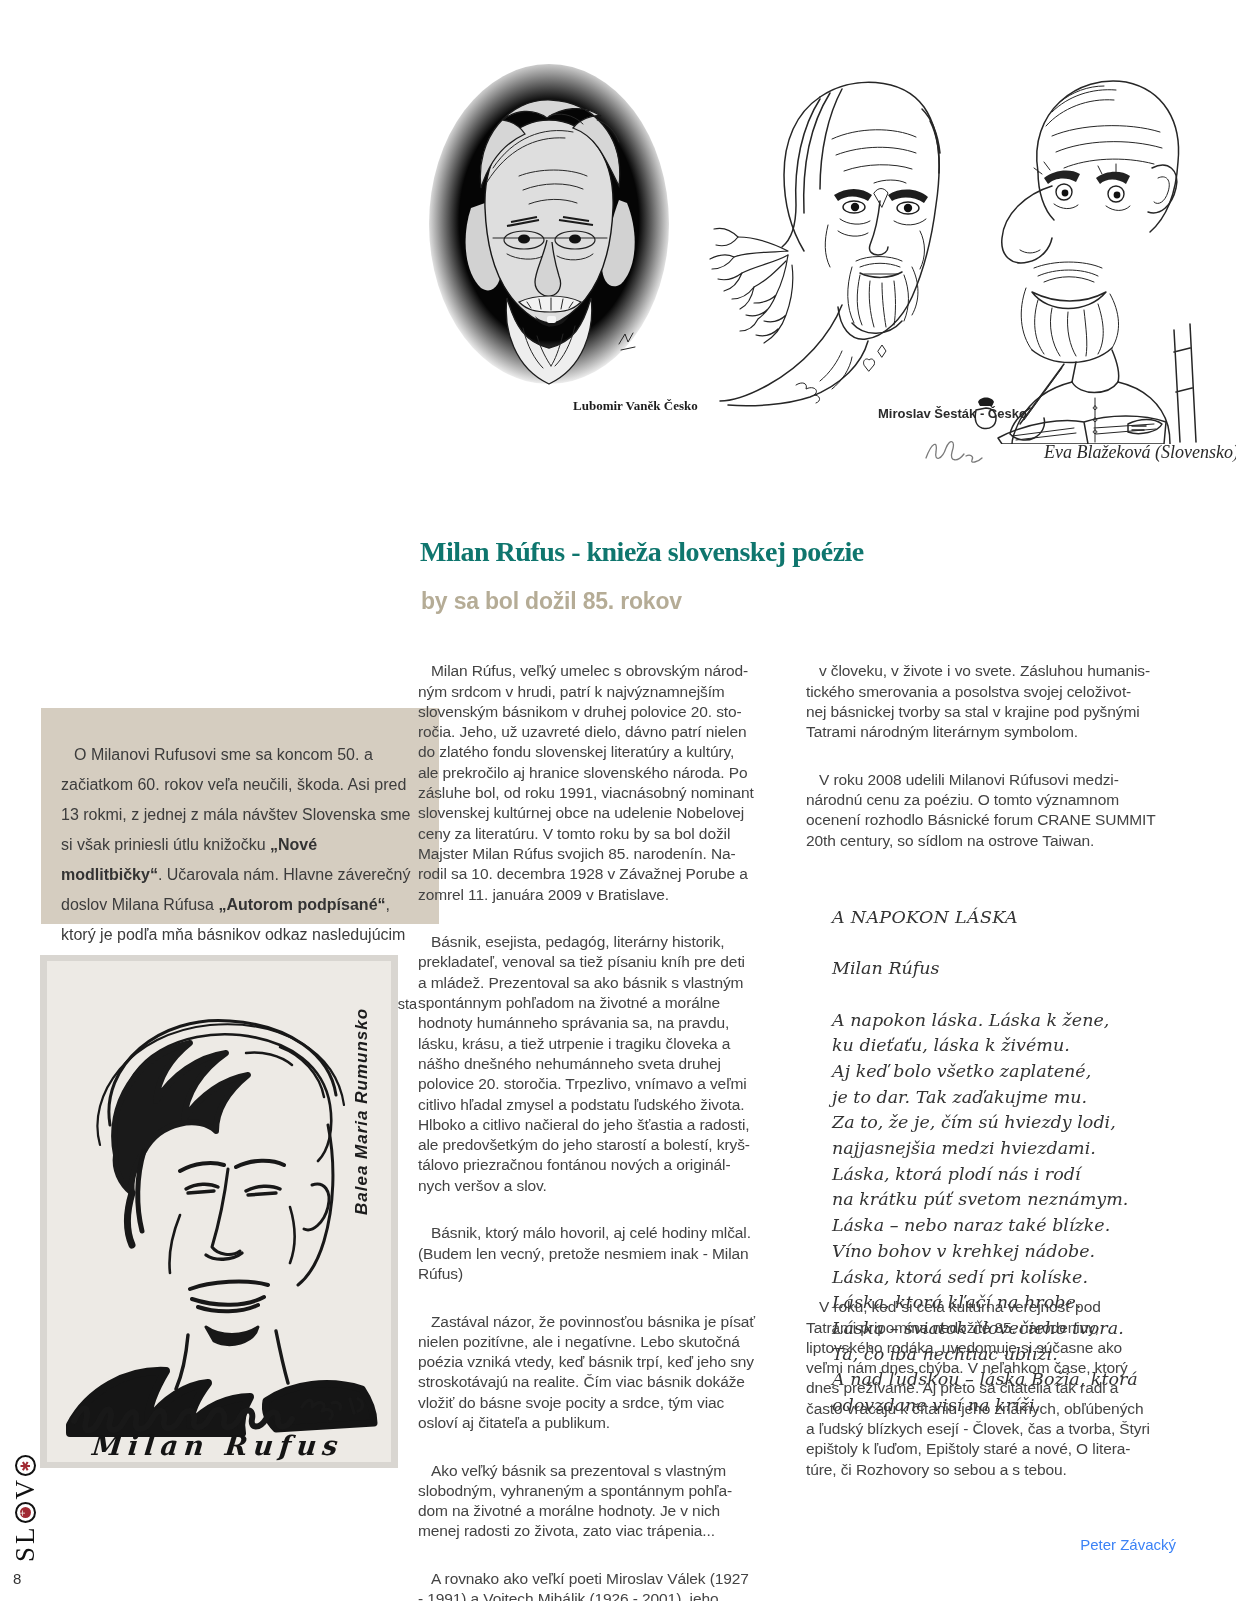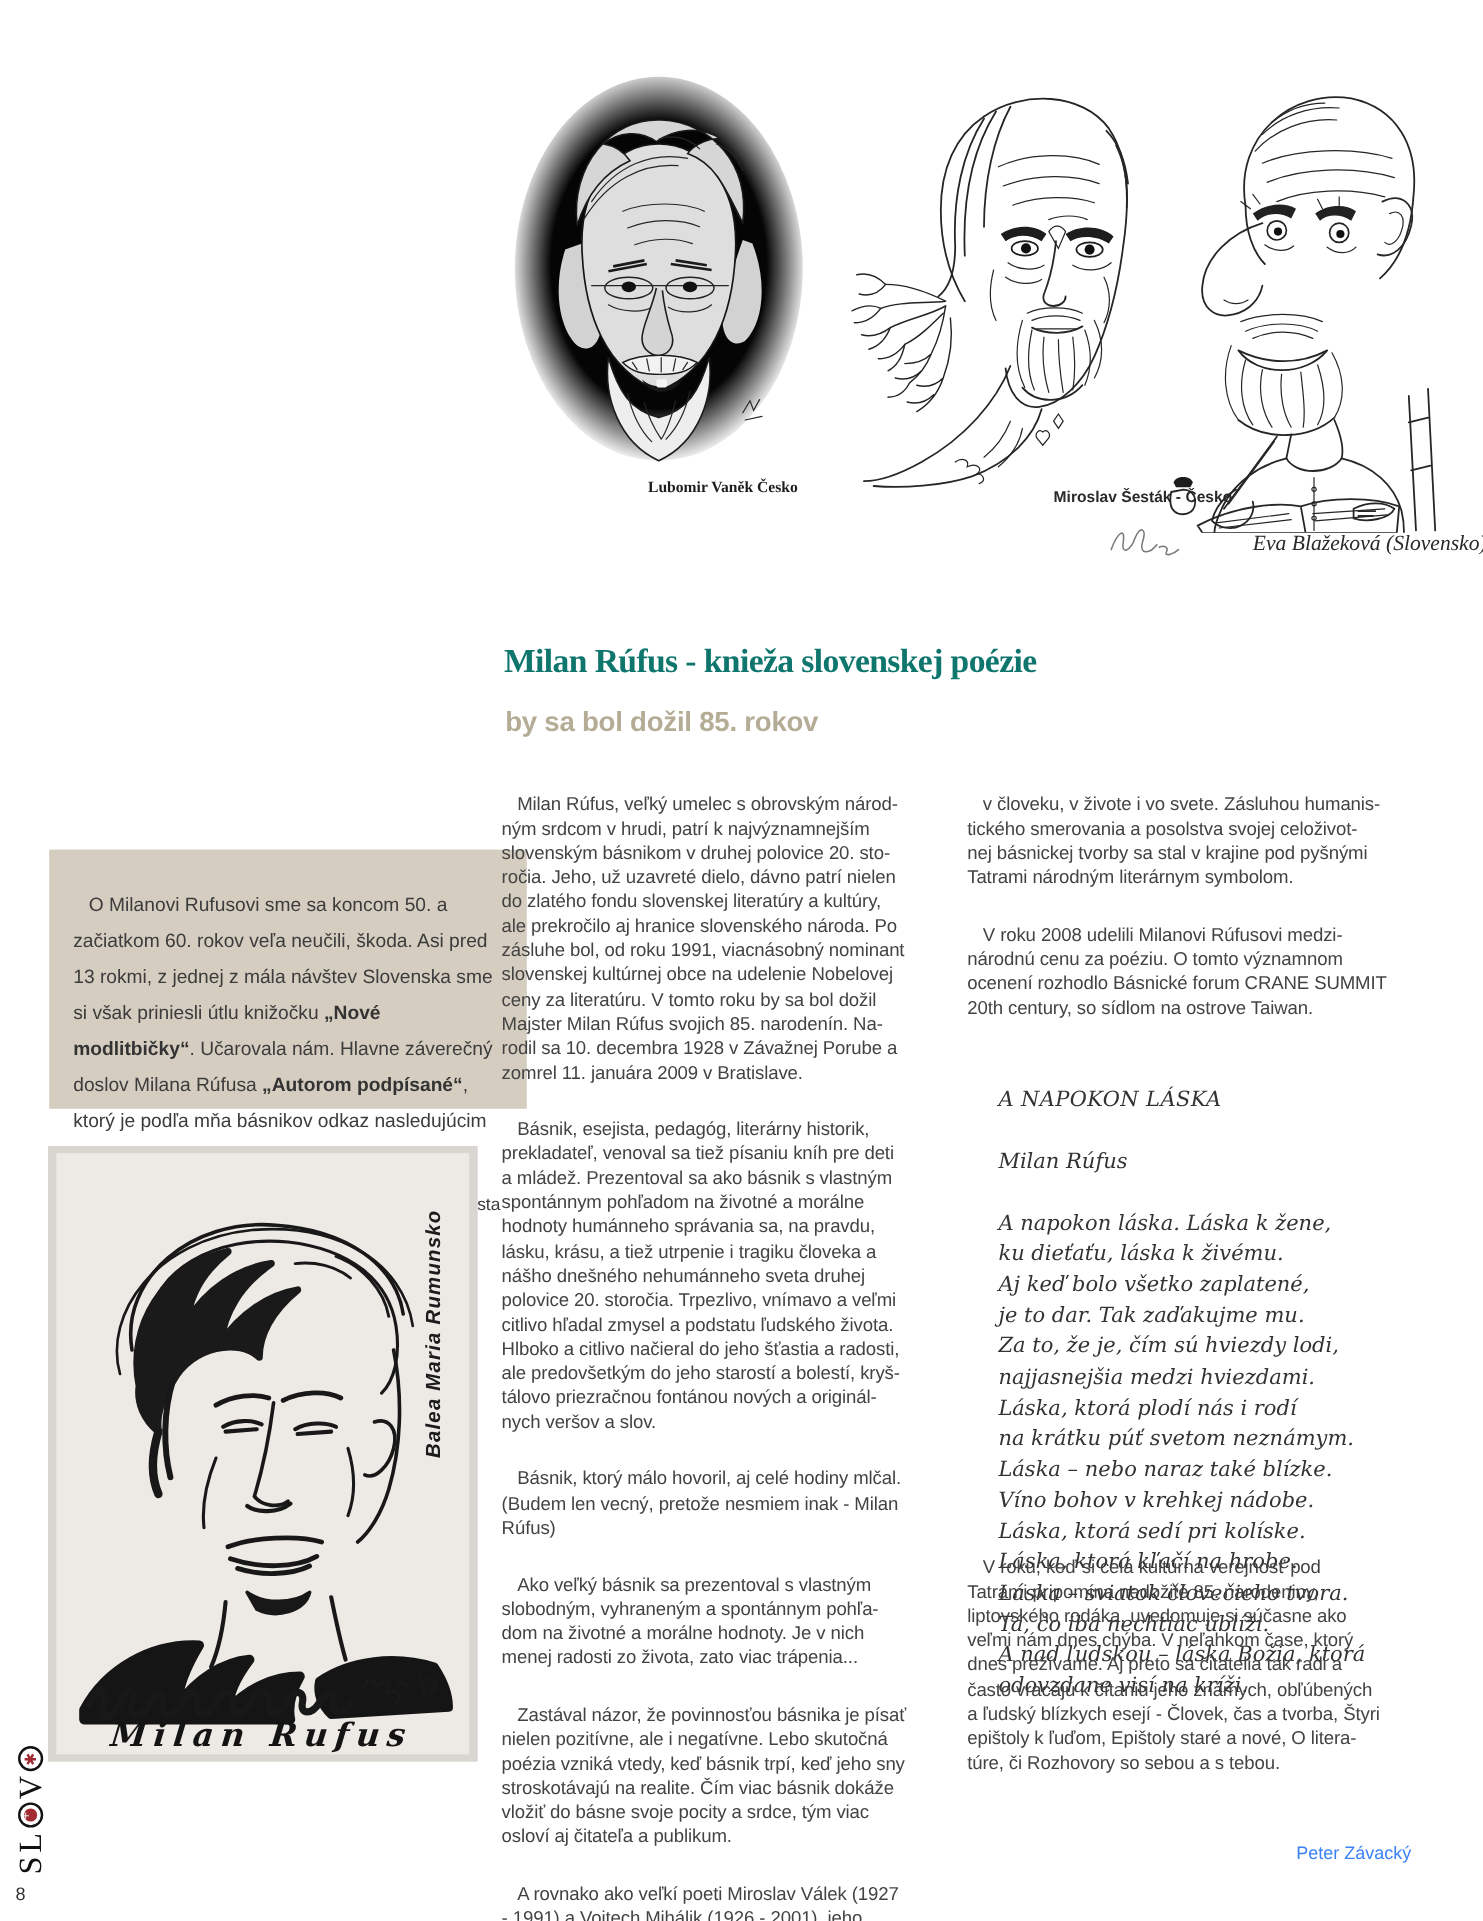--- a/index.html
+++ b/index.html
@@ -6,21 +6,21 @@
   .page {
     position:relative; width:1236px; height:1601px; margin:0 auto;
     background:#ffffff; overflow:hidden;
     font-family:"Liberation Sans", sans-serif; color:#3f3f3f;
   }
   
   .caric { position:absolute; }
   .caric svg { display:block; }
   .cap-serif-bold {
     position:absolute; font-family:"Liberation Serif", serif;
-    font-weight:bold; font-size:13px; color:#1d1d1d; white-space:nowrap;
+    font-weight:bold; font-size:13px; color:#1d1d1d; white-space:nowrap;margin-left:33px;
   }
   .cap-sans-bold {
     position:absolute; font-weight:bold; font-size:13px; color:#2a2a2a; white-space:nowrap;
   }
   .cap-serif-italic {
     position:absolute; font-family:"Liberation Serif", serif;
     font-style:italic; font-size:18px; color:#2a2a2a; white-space:nowrap;
   }
   
   .title {
@@ -333,30 +333,30 @@
 nášho dnešného nehumánneho sveta druhej
 polovice 20. storočia. Trpezlivo, vnímavo a veľmi
 citlivo hľadal zmysel a podstatu ľudského života.
 Hlboko a citlivo načieral do jeho šťastia a radosti,
 ale predovšetkým do jeho starostí a bolestí, kryš-
 tálovo priezračnou fontánou nových a originál-
 nych veršov a slov.</p>
     <p>Básnik, ktorý málo hovoril, aj celé hodiny mlčal.
 (Budem len vecný, pretože nesmiem inak - Milan
 Rúfus)</p>
-    <p>Ako veľký básnik sa prezentoval s vlastným
-slobodným, vyhraneným a spontánnym pohľa-
-dom na životné a morálne hodnoty. Je v nich
-menej radosti zo života, zato viac trápenia...</p>
     <p>Zastával názor, že povinnosťou básnika je písať
 nielen pozitívne, ale i negatívne. Lebo skutočná
 poézia vzniká vtedy, keď básnik trpí, keď jeho sny
 stroskotávajú na realite. Čím viac básnik dokáže
 vložiť do básne svoje pocity a srdce, tým viac
 osloví aj čitateľa a publikum.</p>
+    <p>Ako veľký básnik sa prezentoval s vlastným
+slobodným, vyhraneným a spontánnym pohľa-
+dom na životné a morálne hodnoty. Je v nich
+menej radosti zo života, zato viac trápenia...</p>
     <p>A rovnako ako veľkí poeti Miroslav Válek (1927
 - 1991) a Vojtech Mihálik (1926 - 2001), jeho
 generační kolegovia a blízki od verša a slova, veril,
 že len ohraničením moci zla sa pretlačí dobro</p>
   </div>
 
   <div class="col2 bodytext">
     <p>v človeku, v živote i vo svete. Zásluhou humanis-
 tického smerovania a posolstva svojej celoživot-
 nej básnickej tvorby sa stal v krajine pod pyšnými

